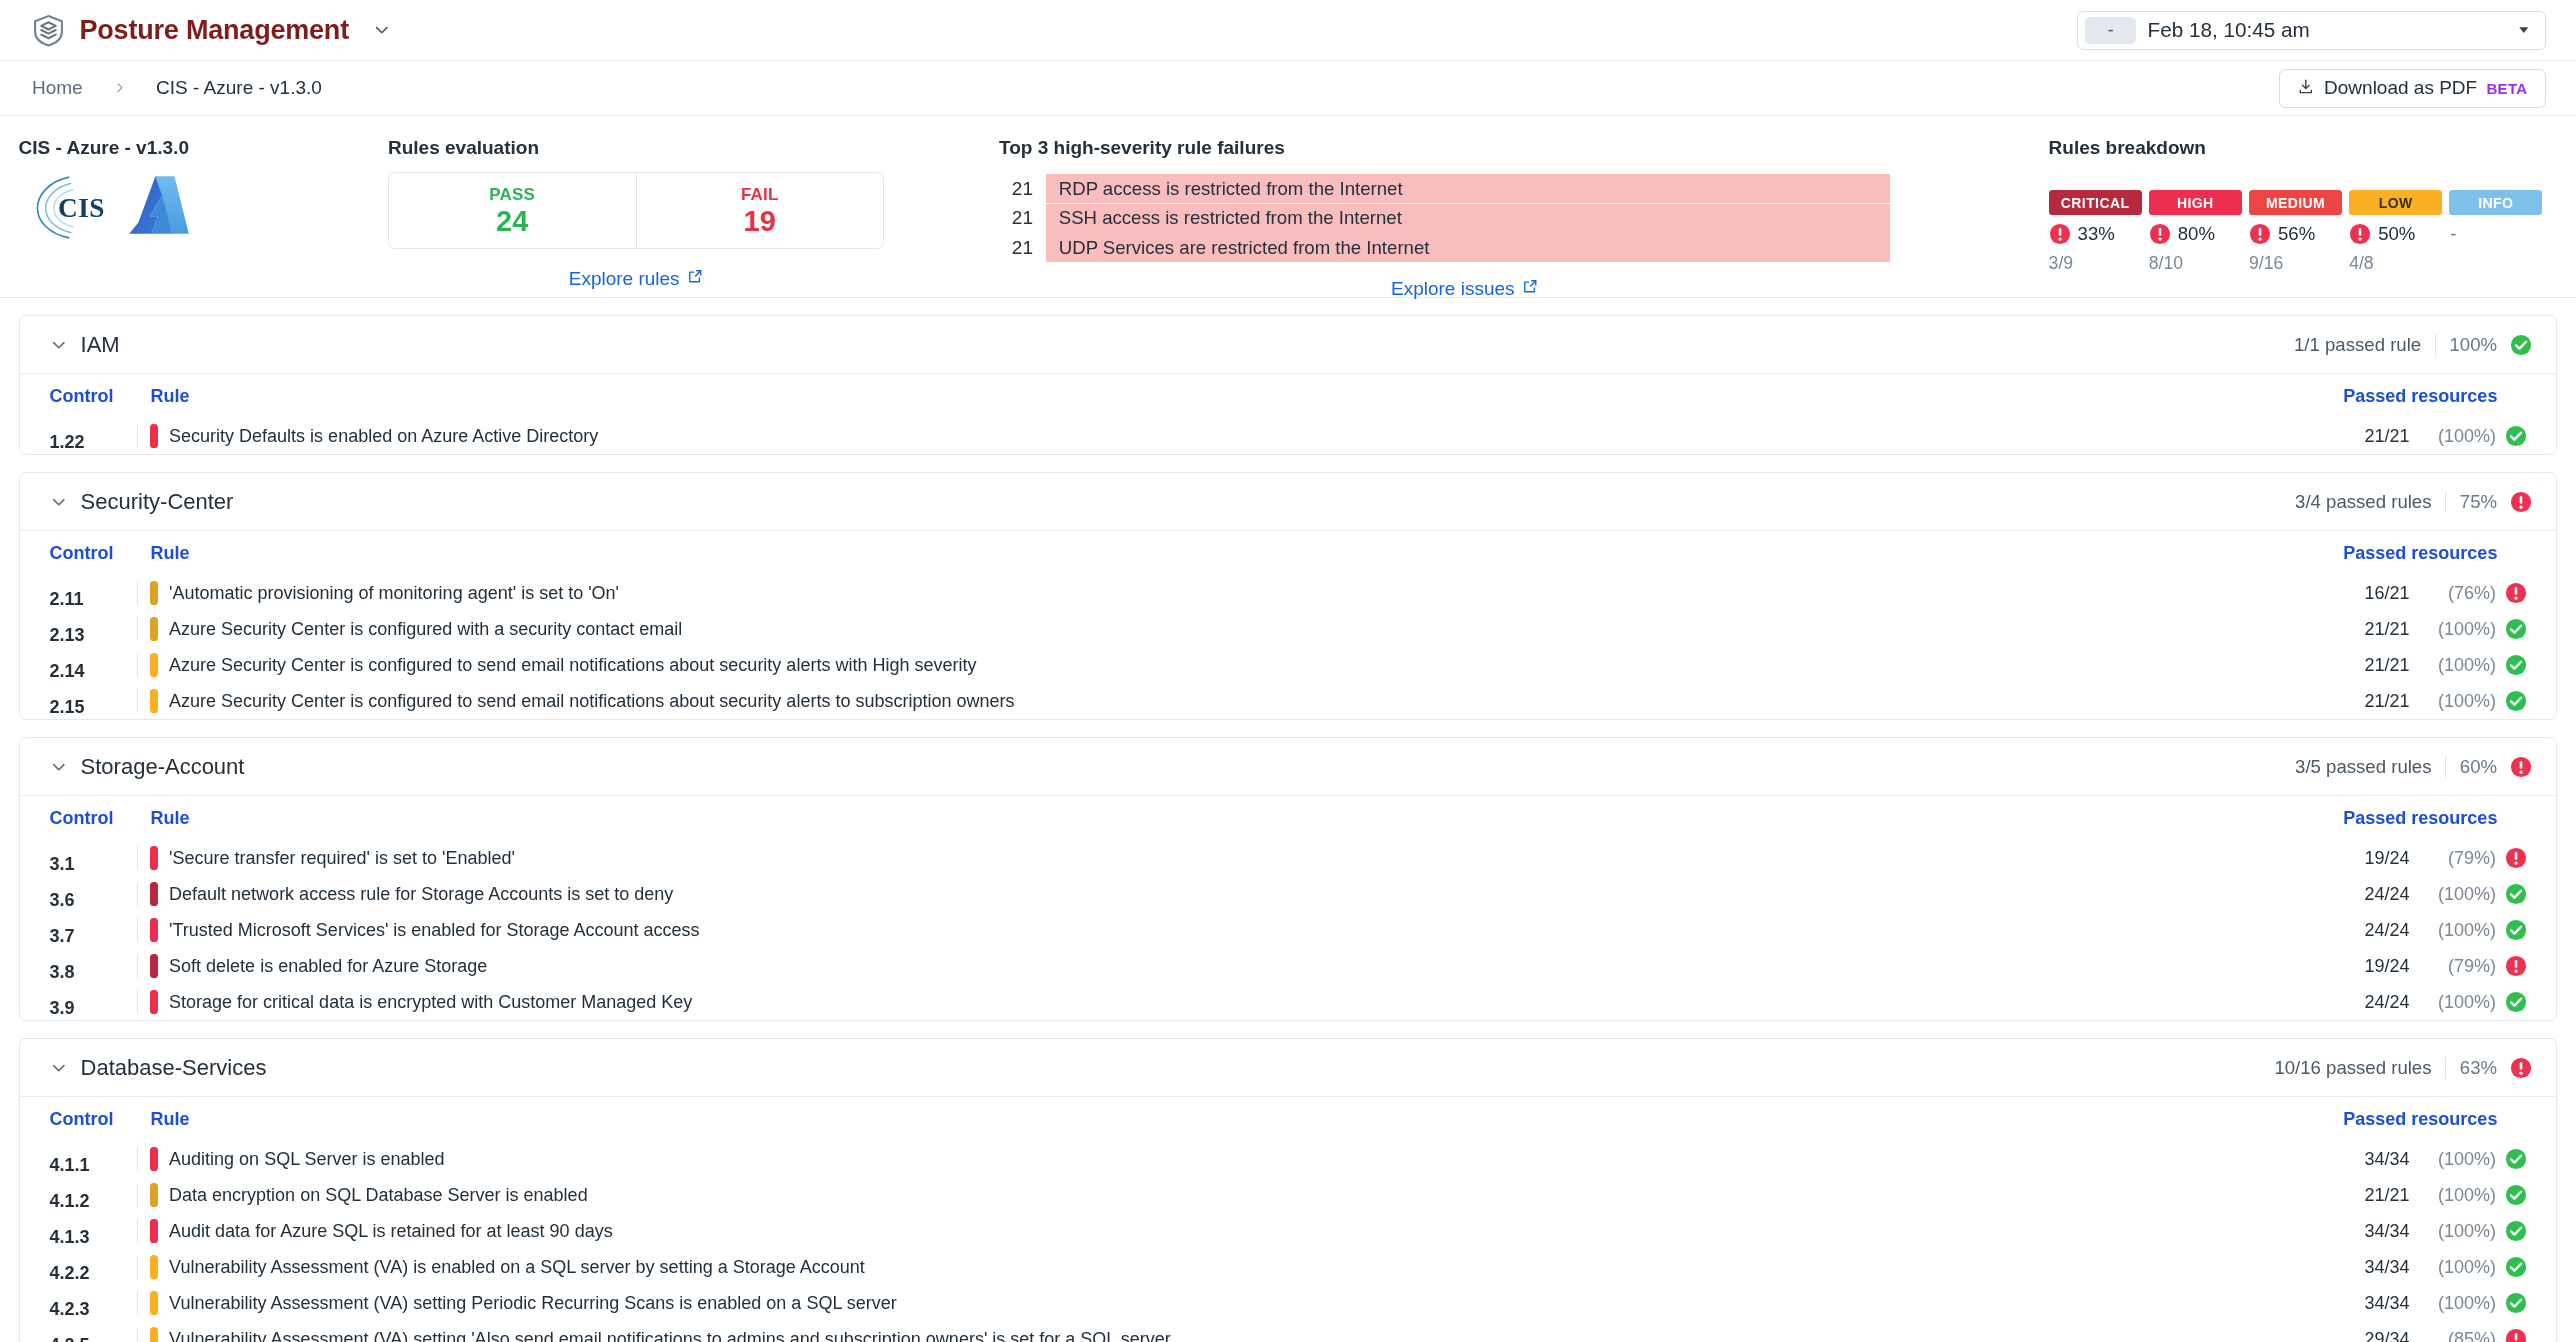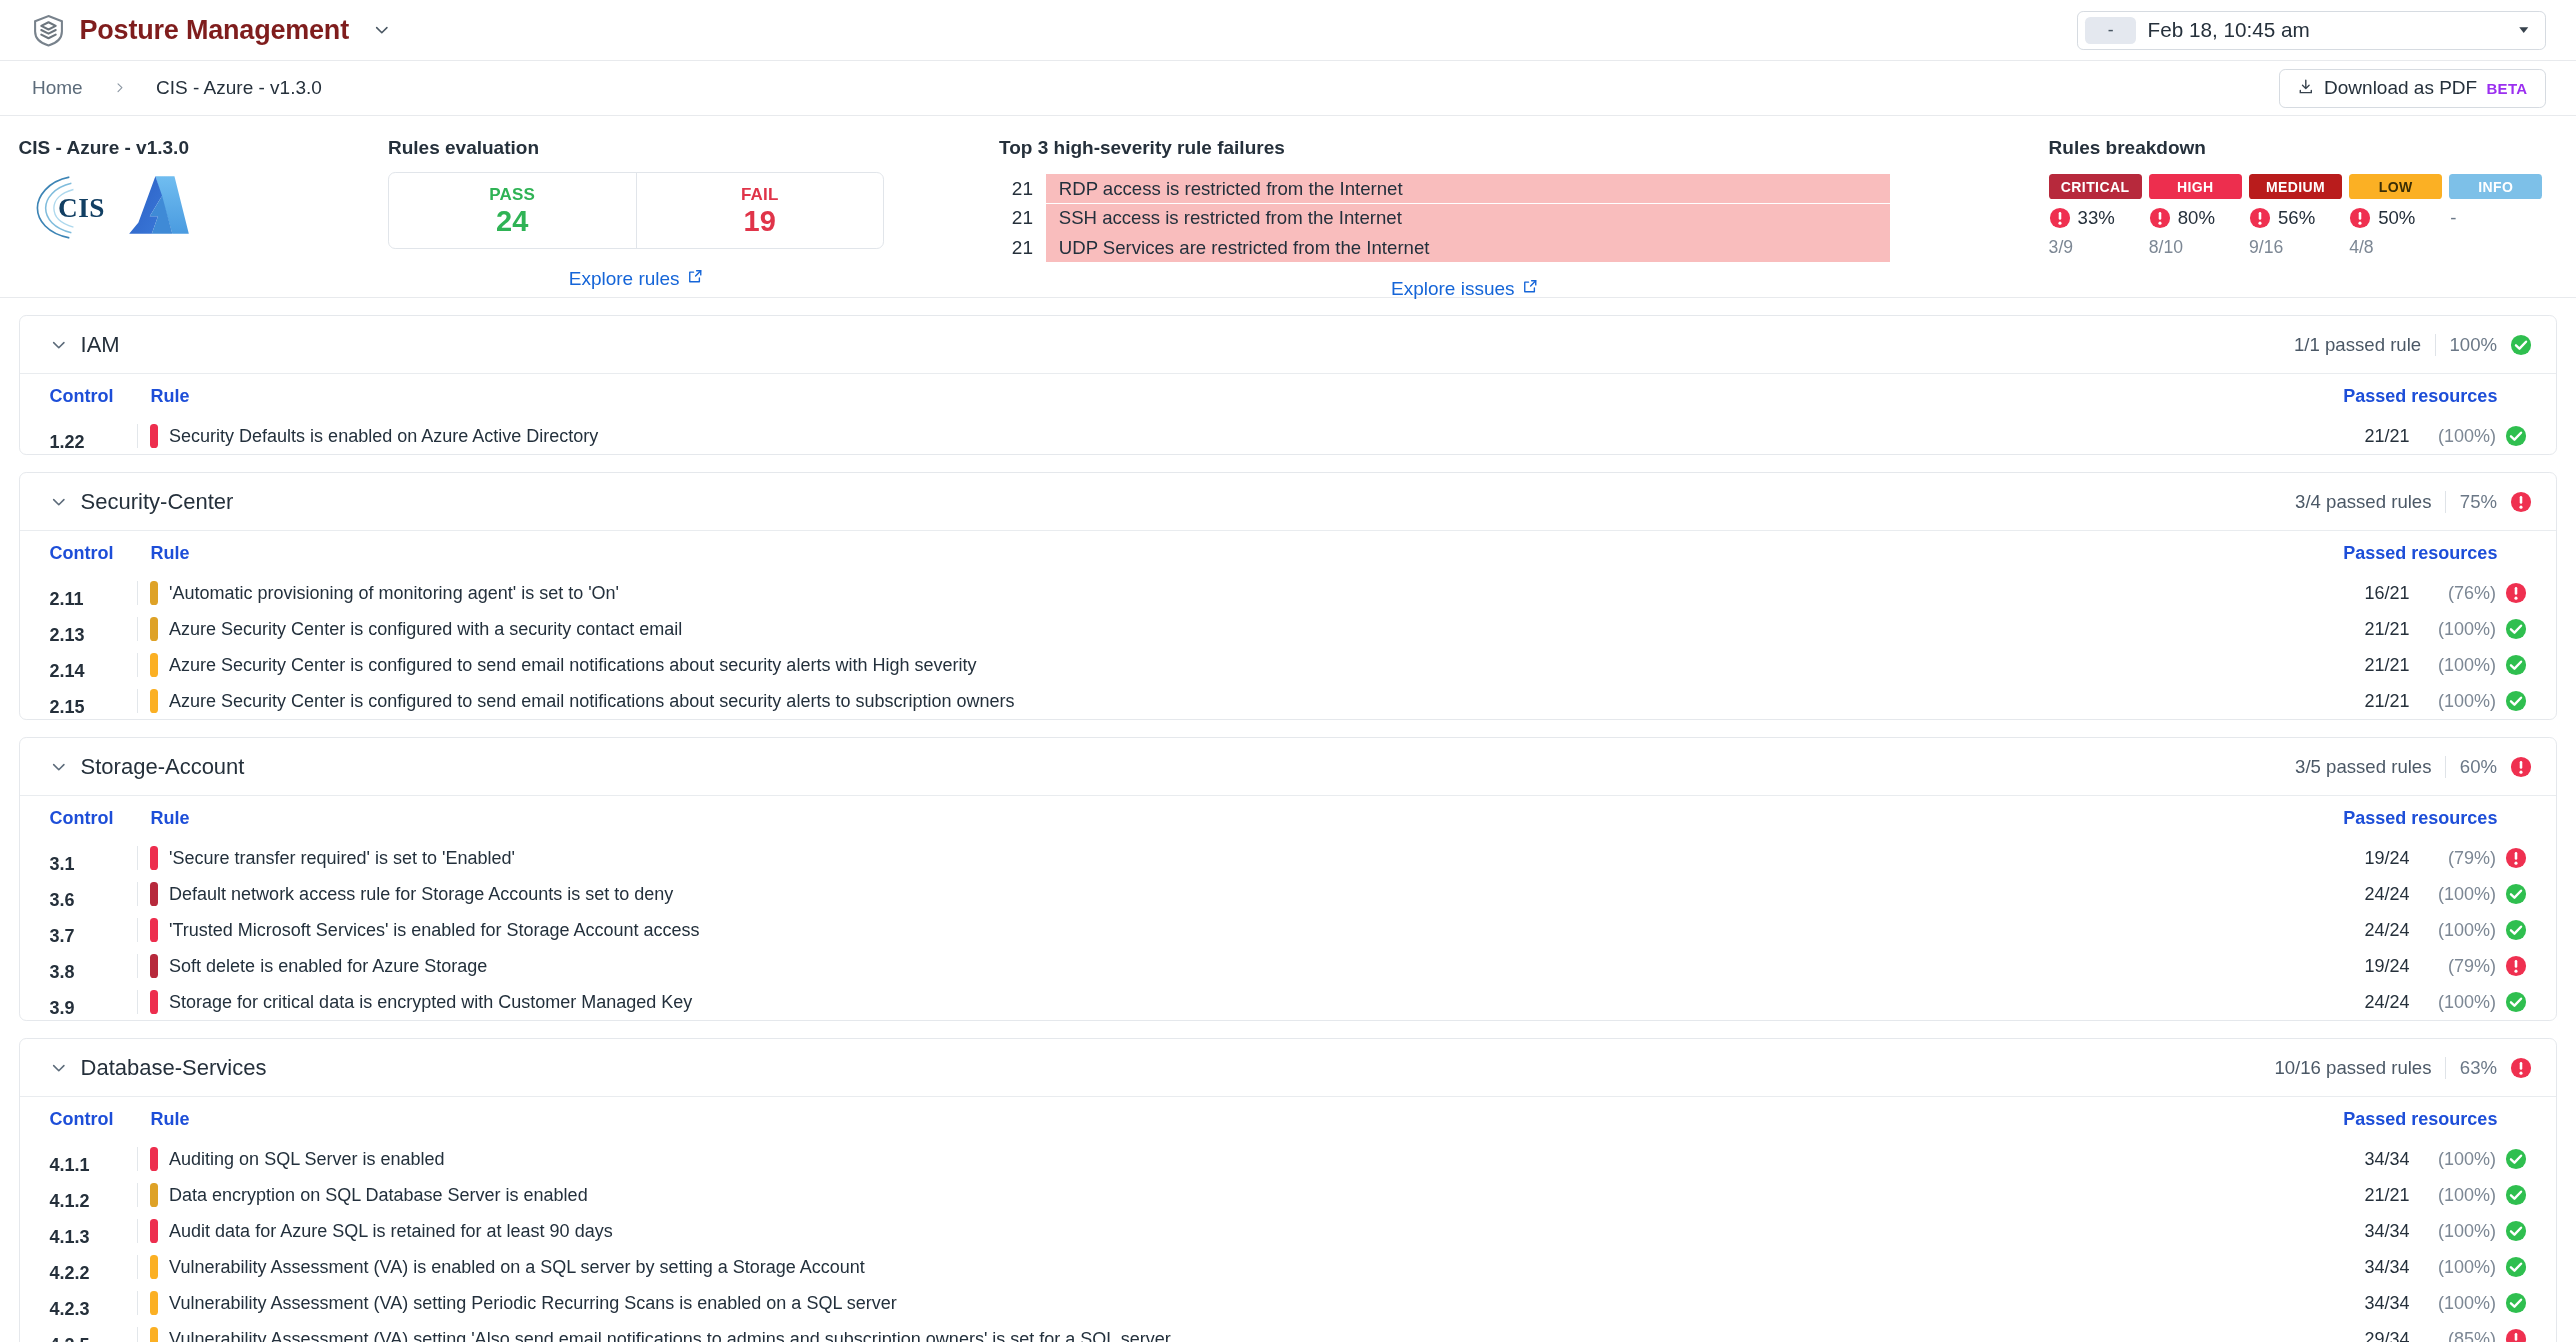--- a/index.html
+++ b/index.html
@@ -156,20 +156,21 @@
 
   
   .col-break { flex: 1; padding-left: 19.6px; }
   .break-grid { display: flex; gap: 7.2px; margin-top: 15.5px; }
   .break-item { width: 93px; }
   .sev-chip {
     height: 25px; border-radius: 3.6px;
     display: flex; align-items: center; justify-content: center;
     font-size: 14px; font-weight: 700; letter-spacing: 0.4px;
     color: #fff;
+    margin-top: 16px;
   }
   .sev-pct {
     display: flex; align-items: center; gap: 7px;
     margin-top: 8.3px;
     font-size: 18.6px; color: #25303b;
   }
   .sev-pct.empty { color: #6b7887; padding-left: 1px; }
   .sev-frac { margin-top: 7.2px; font-size: 17.6px; color: #7c8794; }
 
   
@@ -398,21 +399,21 @@
             <svg class="status-ico" viewBox="0 0 24 24">
               <circle cx="12" cy="12" r="11" fill="#ef3050"></circle>
               <rect x="10.6" y="5.4" width="2.8" height="8.6" rx="1.4" fill="#fff"></rect>
               <circle cx="12" cy="17.6" r="1.7" fill="#fff"></circle>
             </svg>
             <span>80%</span>
           </div>
           <div class="sev-frac">8/10</div>
         </div>
         <div class="break-item">
-          <div class="sev-chip" style="background:#b91c1c;color:#ffffff">MEDIUM</div>
+          <div class="sev-chip" style="background:#ef4444;color:#ffffff">MEDIUM</div>
           <div class="sev-pct">
             <svg class="status-ico" viewBox="0 0 24 24">
               <circle cx="12" cy="12" r="11" fill="#ef3050"></circle>
               <rect x="10.6" y="5.4" width="2.8" height="8.6" rx="1.4" fill="#fff"></rect>
               <circle cx="12" cy="17.6" r="1.7" fill="#fff"></circle>
             </svg>
             <span>56%</span>
           </div>
           <div class="sev-frac">9/16</div>
         </div>

